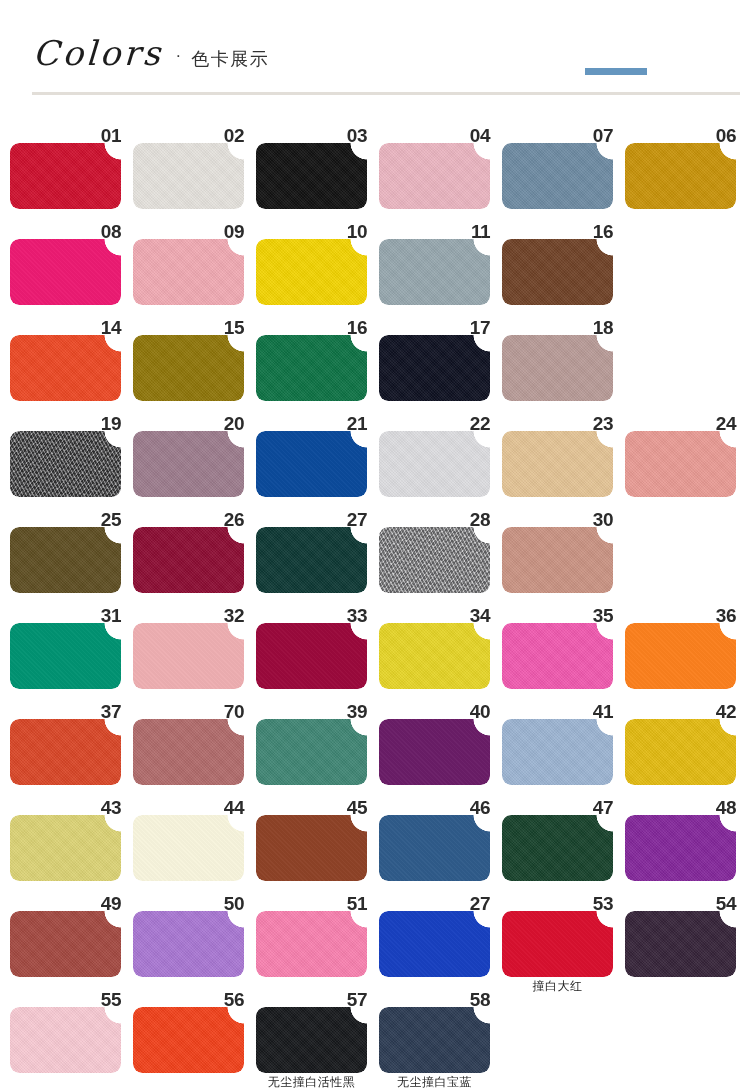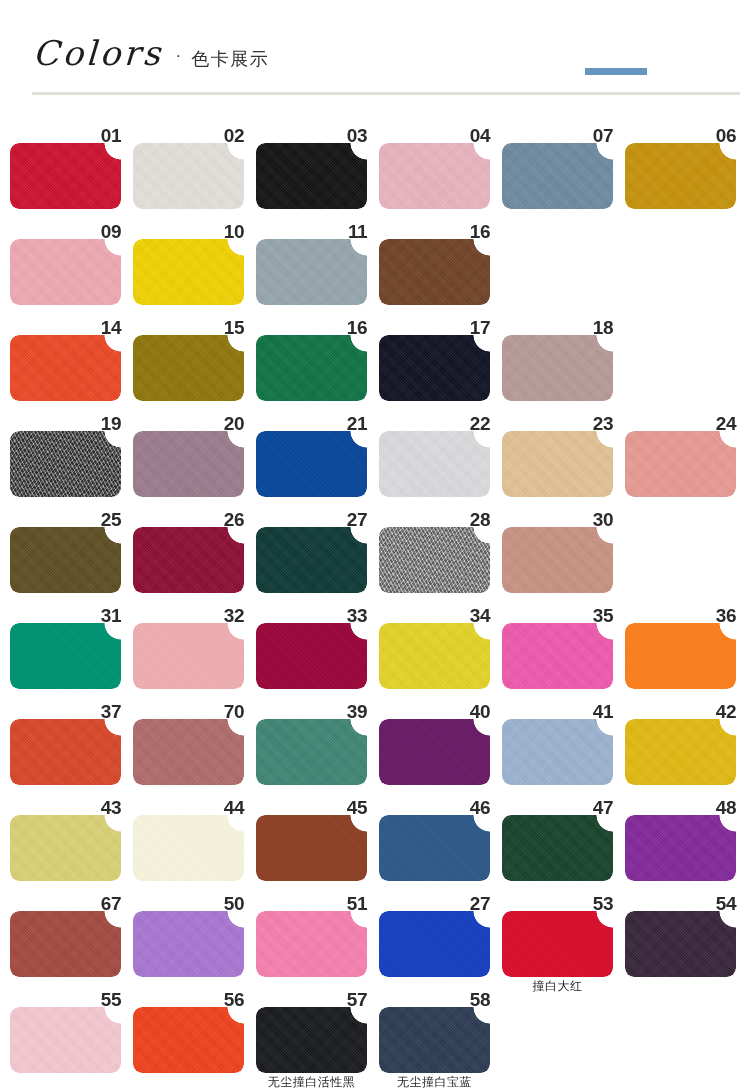--- a/index.html
+++ b/index.html
@@ -248,20 +248,26 @@
         <div class="cell">
           <div class="swatch-box">
             <div class="swatch-fabric" style="background-color: rgb(199, 146, 8);"></div>
           </div>
           <div class="swatch-num">06</div>
         </div>
       </div>
       <div class="row">
         <div class="cell">
           <div class="swatch-box">
+            <div class="swatch-fabric smooth" style="background-color: rgb(236, 27, 114);"></div>
+          </div>
+          <div class="swatch-num">08</div>
+        </div>
+        <div class="cell">
+          <div class="swatch-box">
             <div class="swatch-fabric" style="background-color: rgb(240, 169, 178);"></div>
           </div>
           <div class="swatch-num">09</div>
         </div>
         <div class="cell">
           <div class="swatch-box">
             <div class="swatch-fabric" style="background-color: rgb(242, 211, 0);"></div>
           </div>
           <div class="swatch-num">10</div>
         </div>
@@ -492,21 +498,21 @@
             <div class="swatch-fabric" style="background-color: rgb(131, 38, 154);"></div>
           </div>
           <div class="swatch-num">48</div>
         </div>
       </div>
       <div class="row">
         <div class="cell">
           <div class="swatch-box">
             <div class="swatch-fabric" style="background-color: rgb(163, 72, 64);"></div>
           </div>
-          <div class="swatch-num">67</div>
+          <div class="swatch-num">49</div>
         </div>
         <div class="cell">
           <div class="swatch-box">
             <div class="swatch-fabric" style="background-color: rgb(168, 118, 210);"></div>
           </div>
           <div class="swatch-num">50</div>
         </div>
         <div class="cell">
           <div class="swatch-box">
             <div class="swatch-fabric" style="background-color: rgb(248, 127, 174);"></div>

